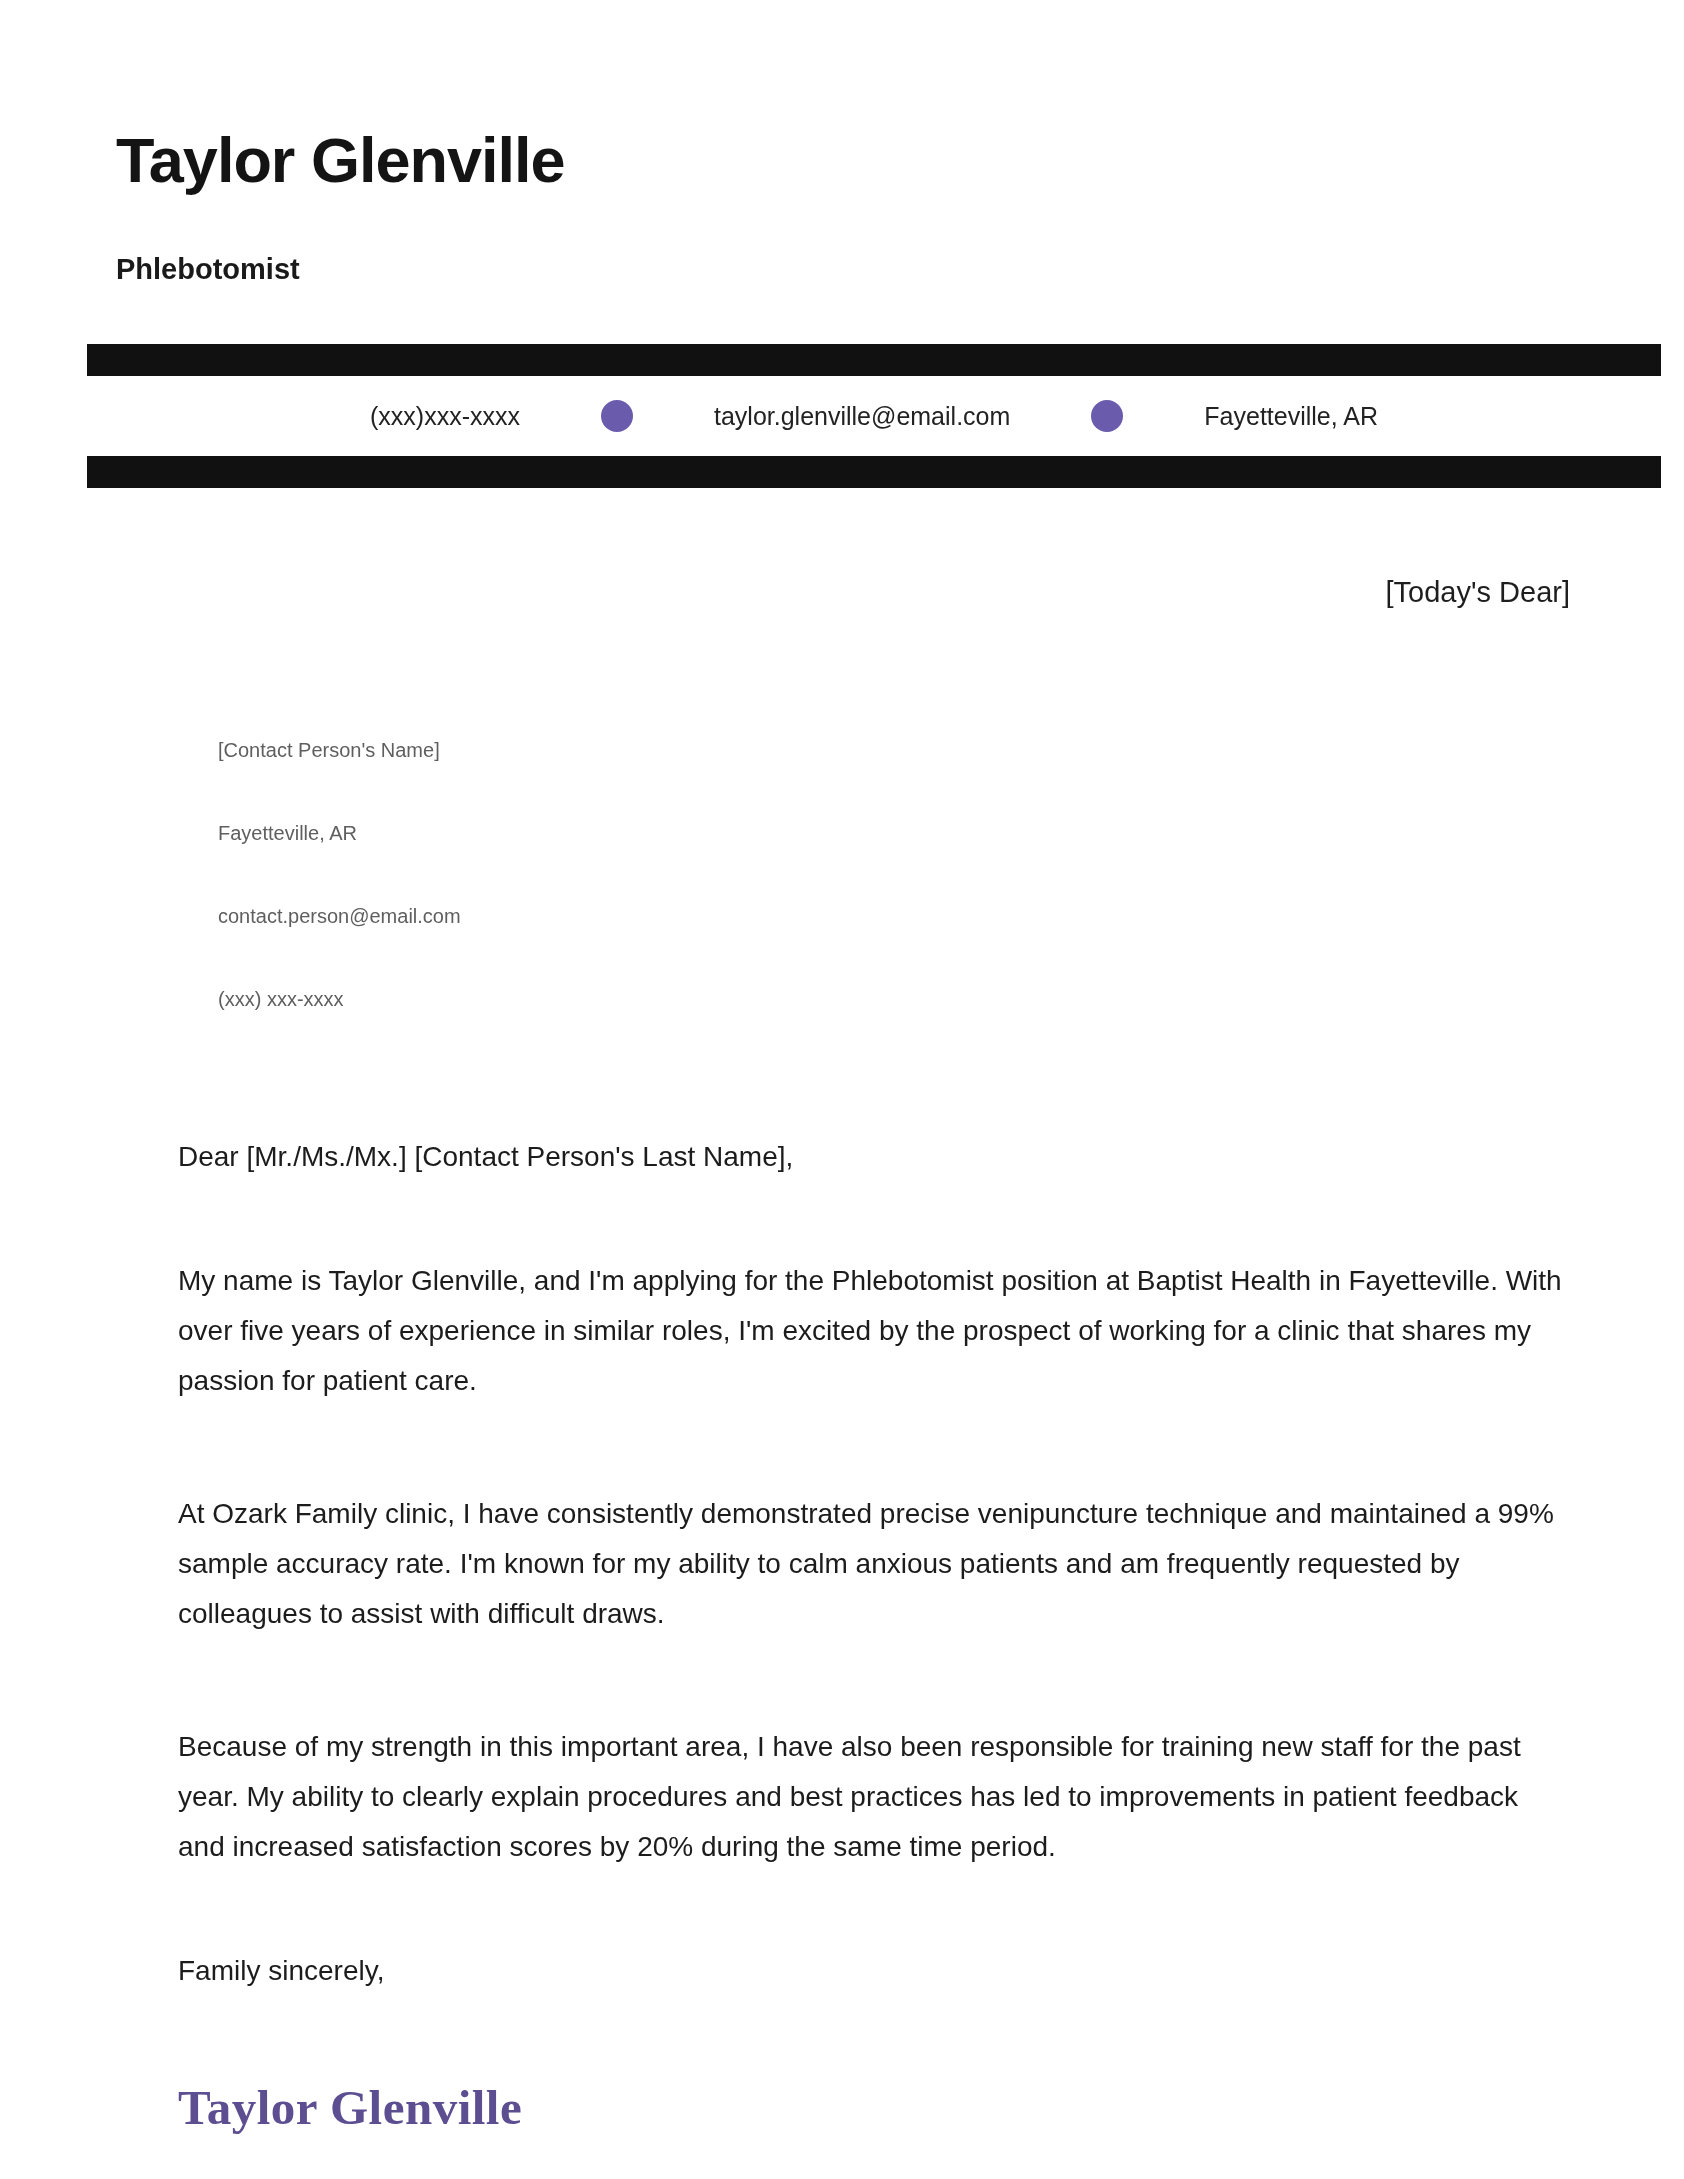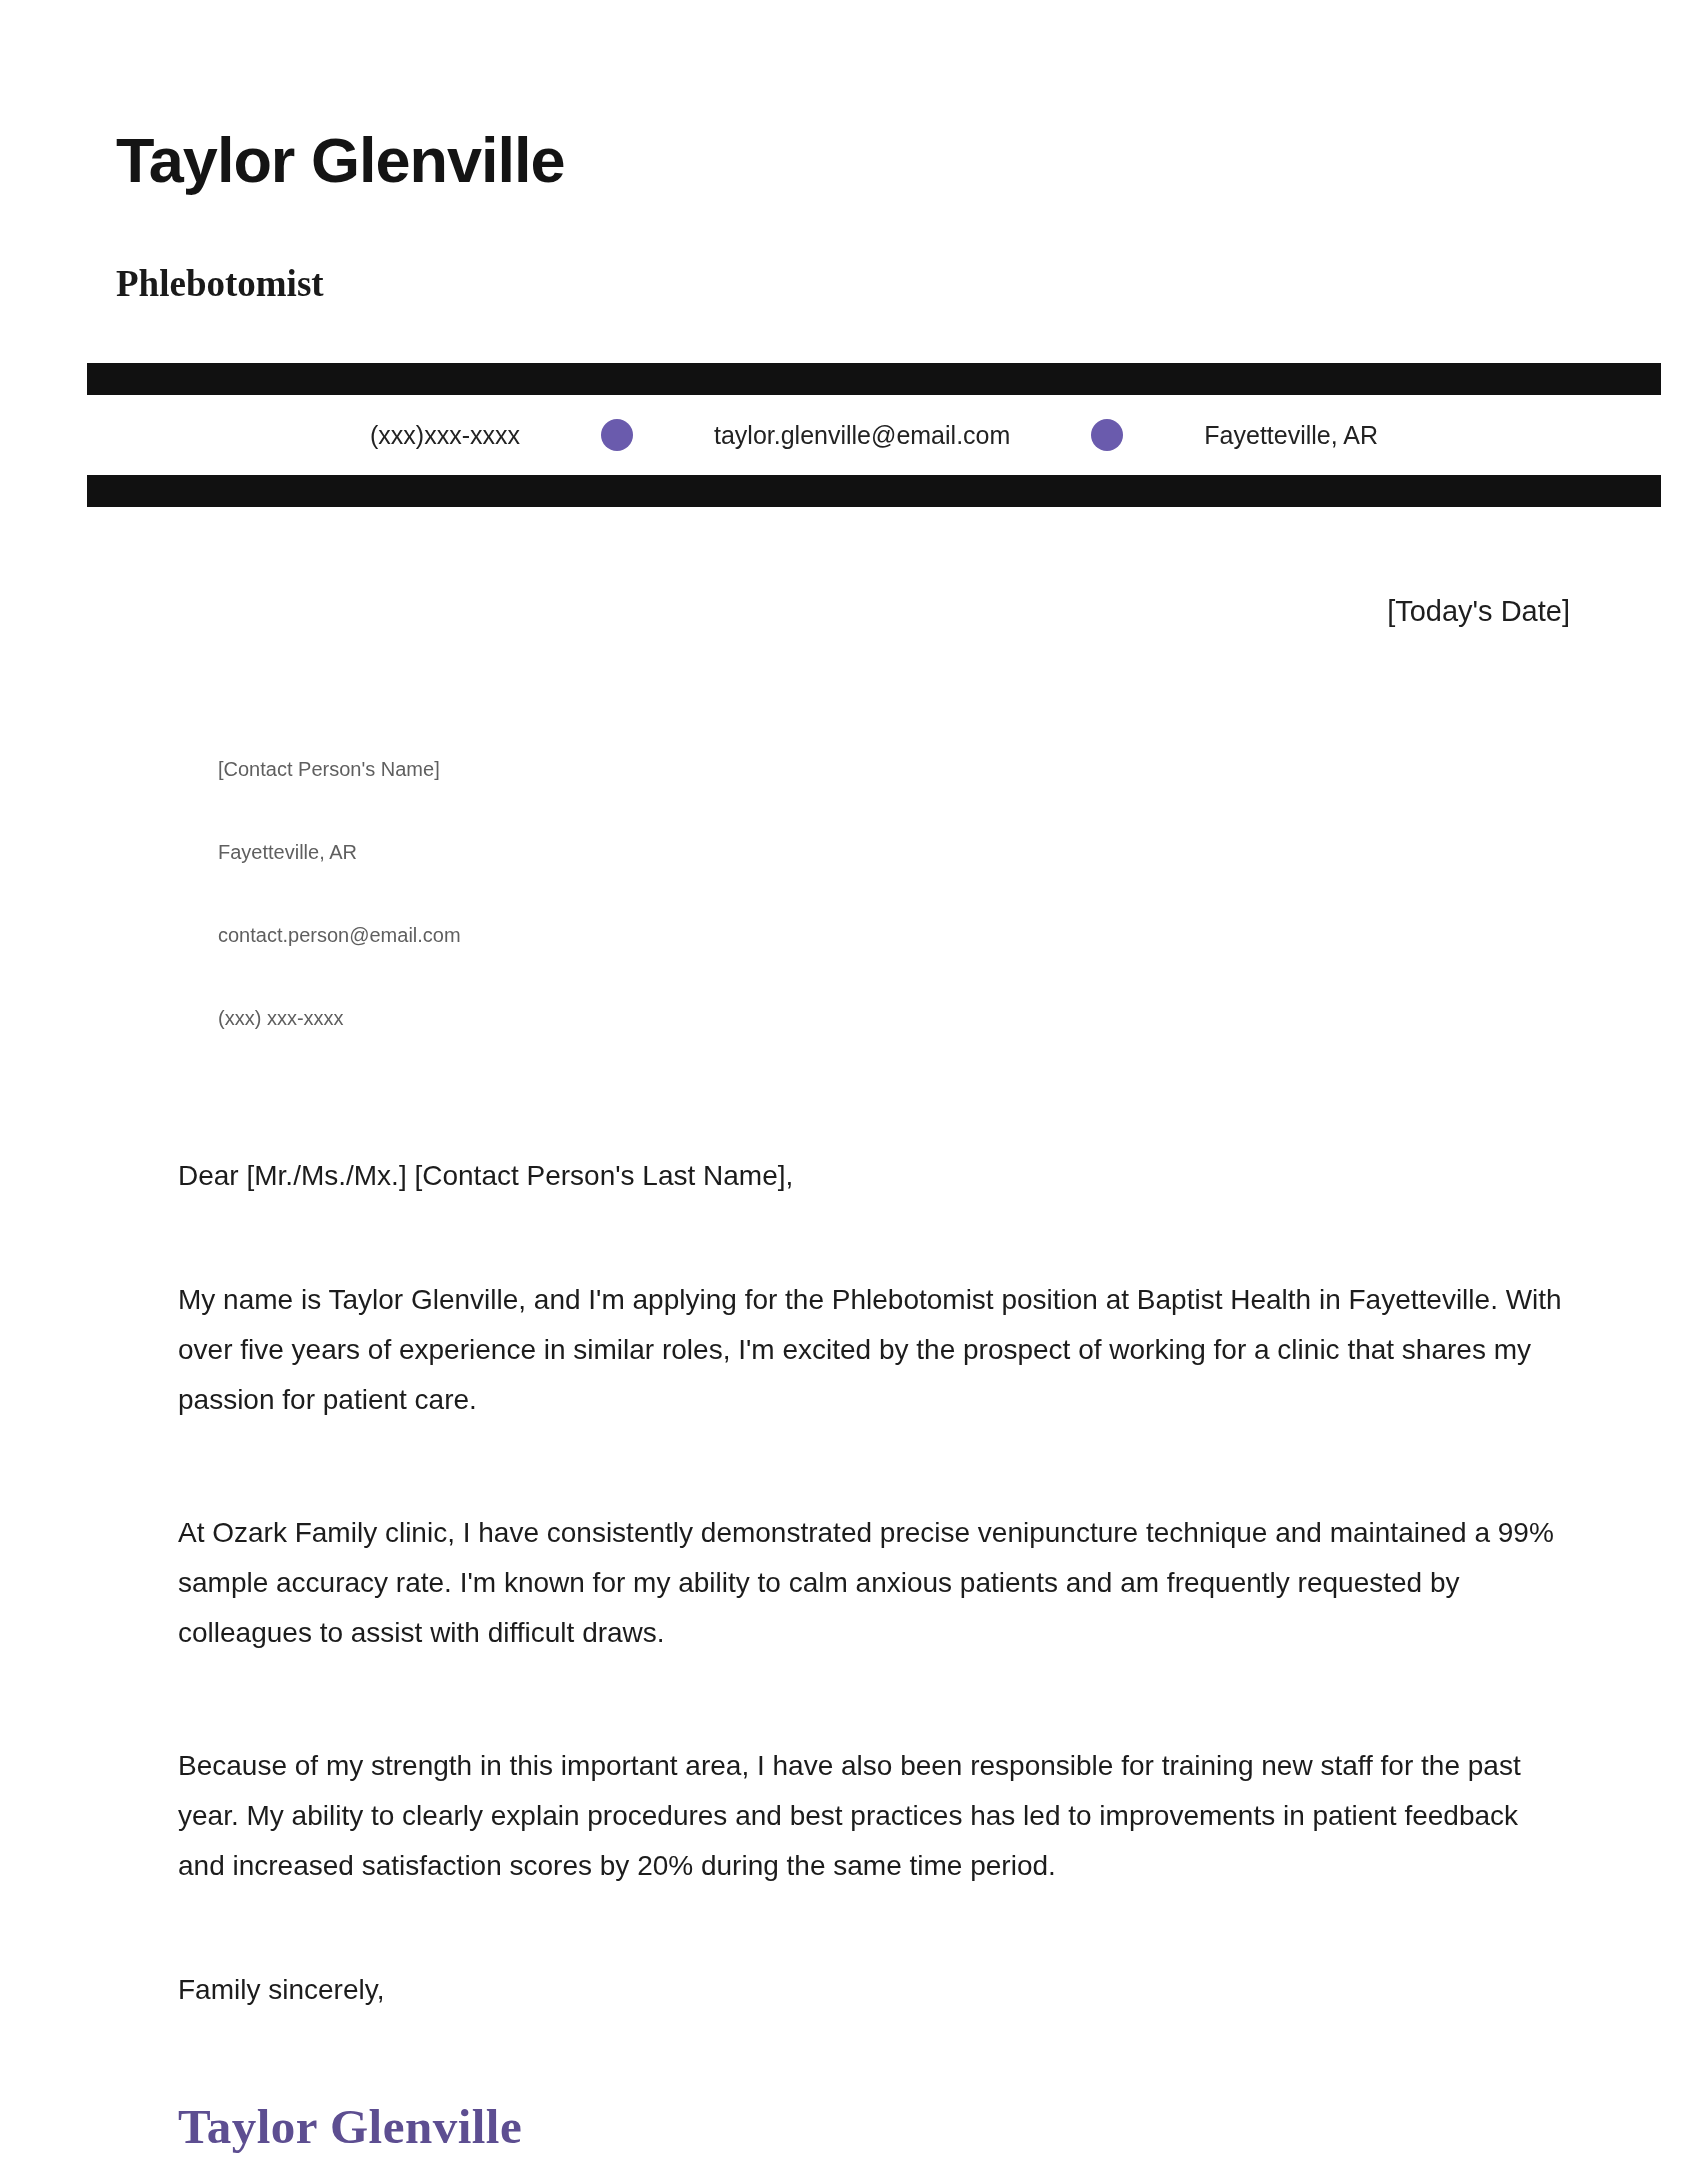--- a/index.html
+++ b/index.html
@@ -17,25 +17,24 @@
   
   .header { padding: 60px 52px 0 52px; }
   .name {
     font-size: 63px;
     font-weight: 700;
     letter-spacing: -1px;
     color: #141414;
     line-height: 1.15;
   }
   .job-title {
-    margin-top: 34px;
-    font-size: 37px;
+    margin-top: 25px;
+    font-size: 29px;
     font-weight: 700;
     color: #1a1a1a;
-    font-family: Liberation Serif, serif;
   }
 
   
   .rule {
     height: 3.9px;
     background: var(--rule-black, #111);
     margin: 0 39px;
     border: none;
   }
   .rule-top { margin-top: 42px; }
@@ -119,21 +118,21 @@
     <span class="dot"></span>
     <span class="contact-item">taylor.glenville@email.com</span>
     <span class="dot"></span>
     <span class="contact-item">Fayetteville, AR</span>
   </div>
 
   <div class="rule rule-bottom"></div>
 
   <div class="content">
 
-    <div class="date-line">[Today's Date]</div>
+    <div class="date-line">[Today's Dear]</div>
 
     <div class="recipient">
       <div>[Contact Person's Name]</div>
       <div>Fayetteville, AR</div>
       <div>contact.person@email.com</div>
       <div>(xxx) xxx-xxxx</div>
     </div>
 
     <div class="salutation">Dear [Mr./Ms./Mx.] [Contact Person's Last Name],</div>
 

